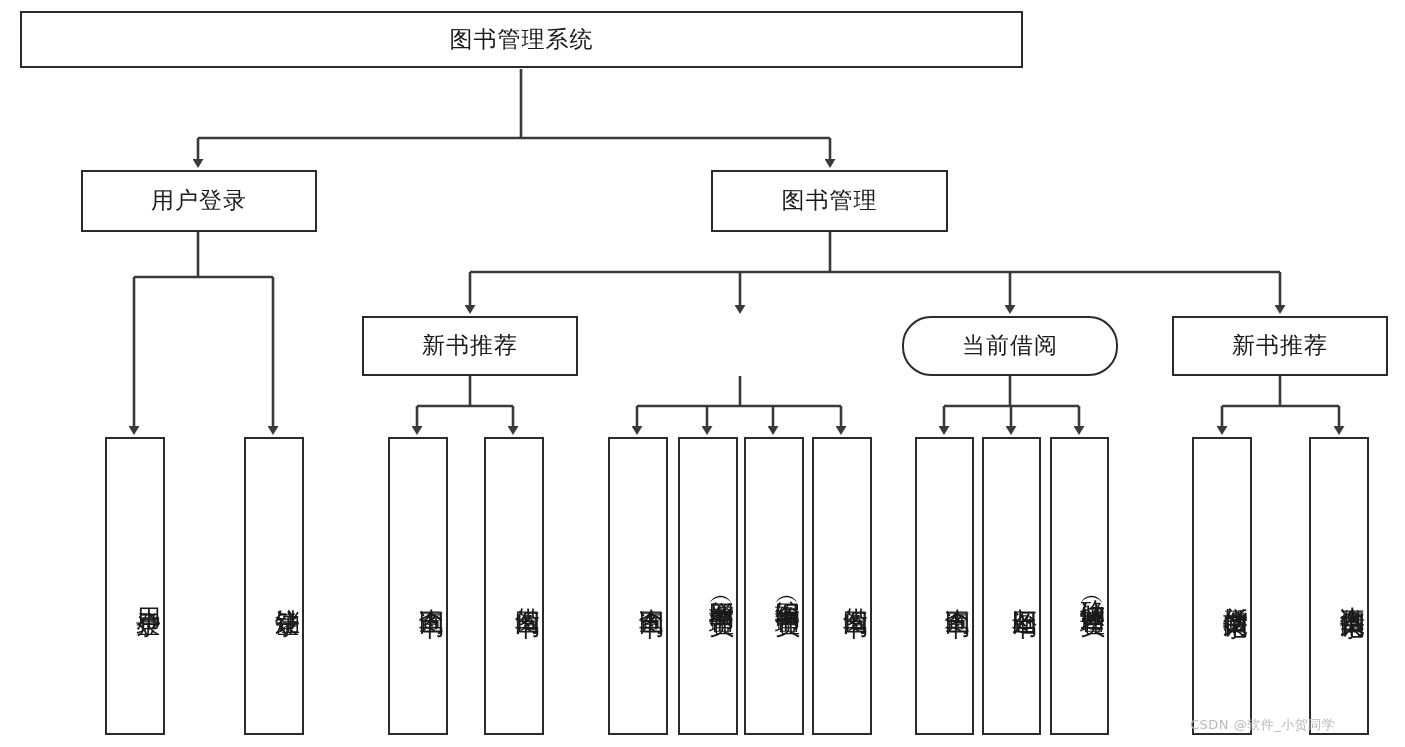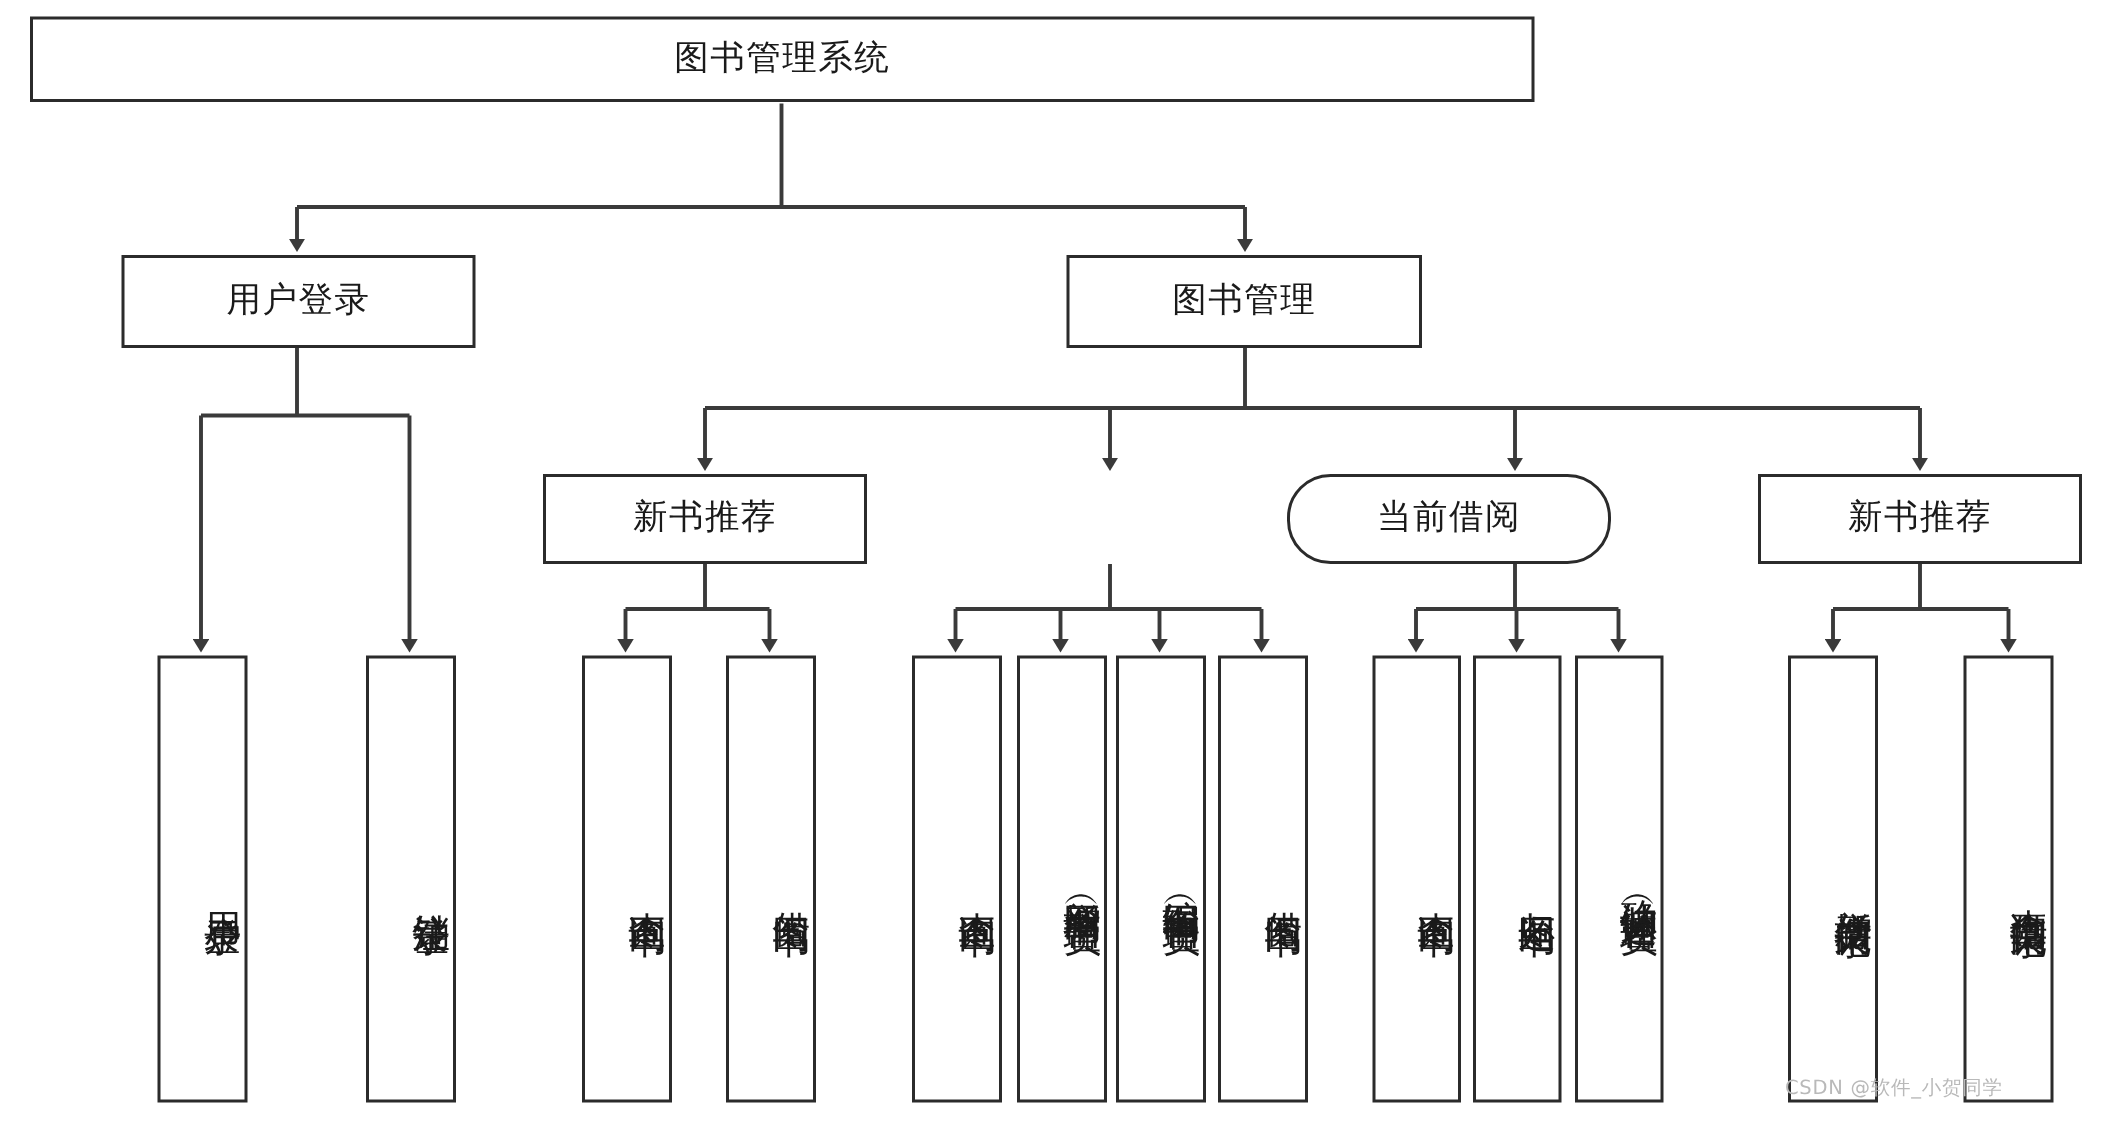--- a/index.html
+++ b/index.html
@@ -131,21 +131,21 @@
 
   <div class="node horiz" style="left:711px; top:170px; width:237px; height:62px;">
     <span class="label">图书管理</span>
   </div>
 
   <div class="node horiz" style="left:362px; top:316px; width:216px; height:60px;">
     <span class="label">新书推荐</span>
   </div>
 
 
-  <div class="node horiz" style="left:858px; top:316px; width:216px; height:60px;border-radius:29px;">
+  <div class="node horiz" style="left:902px; top:316px; width:216px; height:60px;border-radius:29px;">
     <span class="label">当前借阅</span>
   </div>
 
   <div class="node horiz" style="left:1172px; top:316px; width:216px; height:60px;">
     <span class="label">新书推荐</span>
   </div>
 
   <div class="node vert" style="left:105px; top:437px; width:60px; height:298px;">
     <span class="label">用户登录</span>
   </div>

